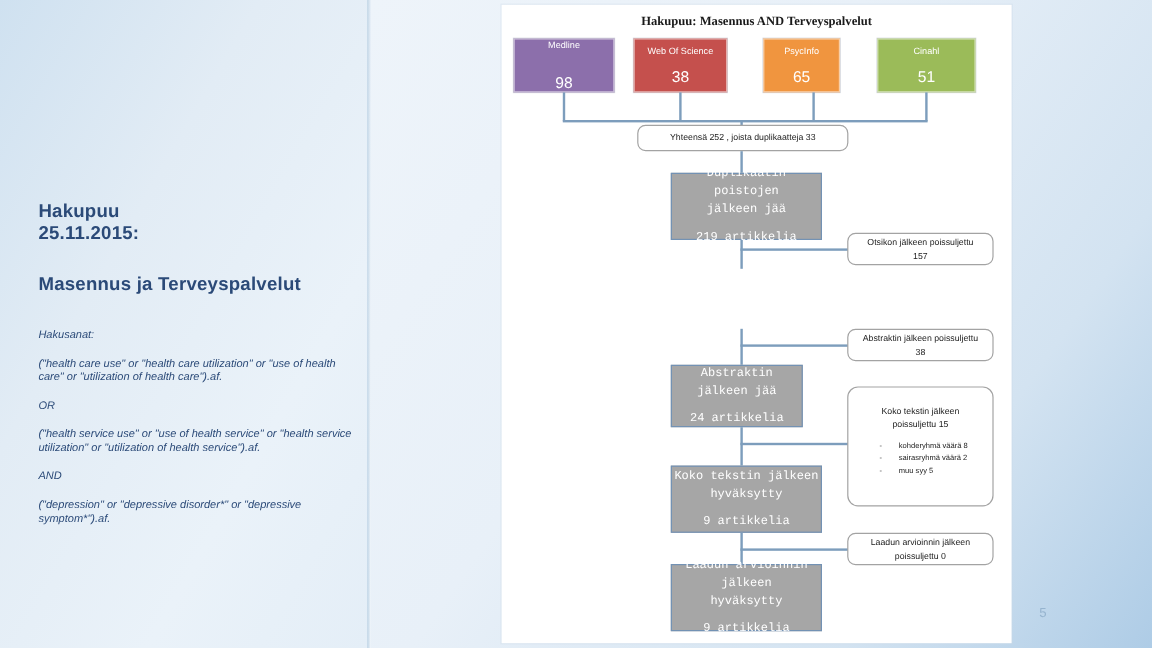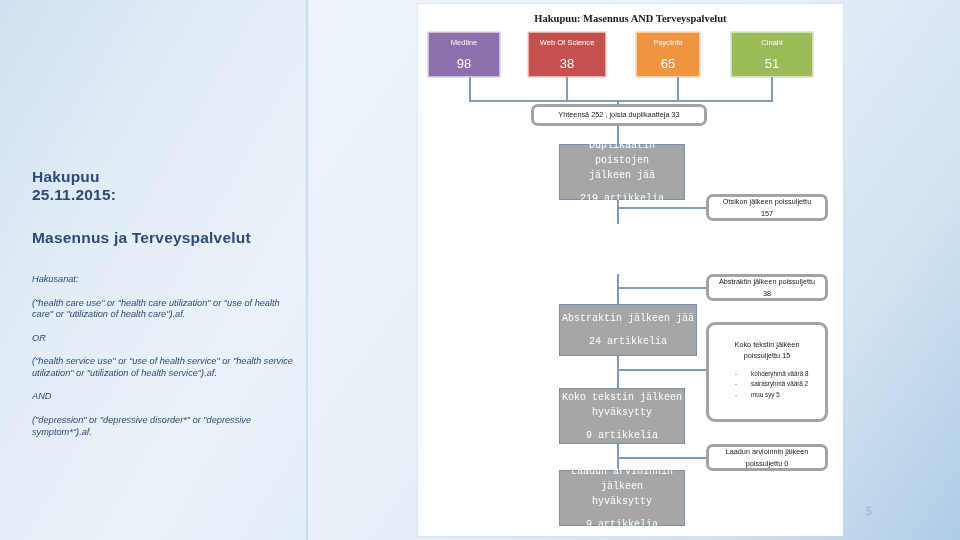--- a/index.html
+++ b/index.html
@@ -55,21 +55,21 @@
              box-shadow: 0 0 0 .6px rgba(120,130,150,.35); }
   .src-box .num { margin-top: 9px; font-size: 13px; }
 
   .gray-box {
     background: #a6a6a6; border: 1.6px solid #7392b4; color: #fff;
     font-size: 10px; line-height: 1.5; font-family: Liberation Mono, monospace;
   }
   .gray-box .num { margin-top: 8px; }
 
   .out-box {
-    background: #fff; border: 3px solid #a3a3a3; border-radius: 7px;
+    background: #fff; border: 1px solid #a3a3a3; border-radius: 7px;
     color: #1b1b1b; font-size: 7.3px; line-height: 1.55;
   }
   .out-box.wide { border-radius: 9px; }
 
   .bullets { margin-top: 7px; width: 100%; padding-left: 26px; text-align: left; font-size: 6.3px; line-height: 1.72; }
   .bullets li { list-style: none; position: relative; padding-left: 16px; }
   .bullets li:before { content: "-"; position: absolute; left: 0; color: #444; }
 
   
   .ln { position: absolute; background: #7d9dbc; }
@@ -104,21 +104,21 @@
     <p class="tight">("health service use" or "use of health service" or "health service utilization" or "utilization of health service").af.</p>
     <p>AND</p>
     <p class="tight"> ("depression" or "depressive disorder*" or "depressive symptom*").af.</p>
   </div>
 </div>
 
 <div class="chart-image">
 
   <div class="chart-title">Hakupuu: Masennus AND Terveyspalvelut</div>
 
-  <div class="box src-box" style="left:10px; top:28px; width:72px; height:45px; background:#8c6fab;">
+  <div class="box src-box" style="left:10px; top:28px; width:84px; height:45px; background:#8c6fab;justify-content:space-between;">
     <span>Medline</span>
     <span class="num">98</span>
   </div>
   <div class="box src-box" style="left:110px; top:28px; width:78px; height:45px; background:#c5504d;">
     <span>Web Of Science</span>
     <span class="num">38</span>
   </div>
   <div class="box src-box" style="left:218px; top:28px; width:64px; height:45px; background:#f0953f;">
     <span>PsycInfo</span>
     <span class="num">65</span>
@@ -154,21 +154,21 @@
   </div>
 
   <div class="ln lnv" style="left:199px; top:270px; height:30px;"></div>
 
   <div class="ln lnh" style="left:199px; top:283px; width:90px;"></div>
   <div class="box out-box" style="left:288px; top:270px; width:122px; height:27px;">
     <span>Abstraktin jälkeen poissuljettu</span>
     <span>38</span>
   </div>
 
-  <div class="box gray-box" style="left:141px; top:300px; width:138px; height:52px;">
+  <div class="box gray-box" style="left:141px; top:300px; width:110px; height:52px;">
     <span>Abstraktin jälkeen jää</span>
     <span class="num">24 artikkelia</span>
   </div>
   <div class="ln lnv" style="left:199px; top:352px; height:32px;"></div>
 
   <div class="ln lnh" style="left:199px; top:365px; width:90px;"></div>
   <div class="box out-box wide" style="left:288px; top:318px; width:122px; height:100px; justify-content:flex-start; padding-top:14px;">
     <span>Koko tekstin jälkeen</span>
     <span>poissuljettu 15</span>
     <ul class="bullets">

